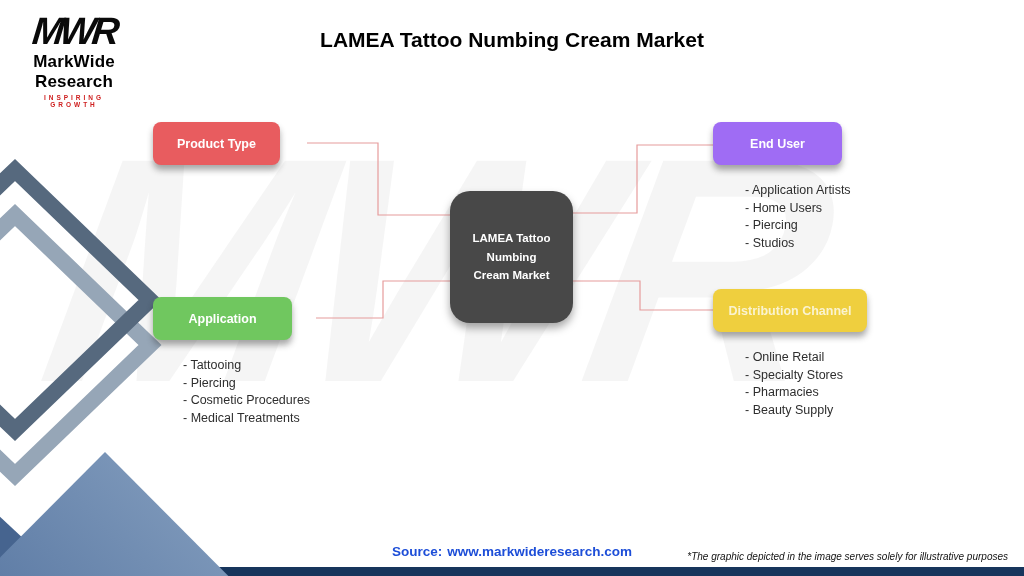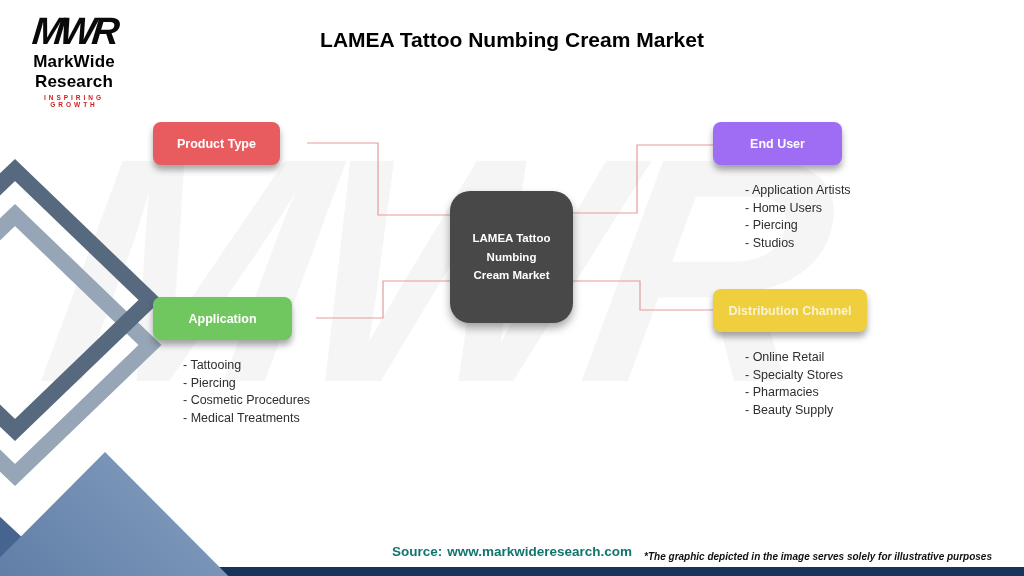--- a/index.html
+++ b/index.html
@@ -56,26 +56,26 @@
   .seg-enduser .seg-head{width:129px;}
   .seg-enduser .seg-list{padding-left:32px;}
   .seg-application{left:153px;top:297px;}
   .seg-application .seg-head{width:139px;}
   .seg-distribution{left:713px;top:289px;}
   .seg-distribution .seg-head{width:154px;}
   .seg-distribution .seg-list{padding-left:32px;}
   
   .source{
     position:absolute;left:0;right:0;top:544px;z-index:2;text-align:center;
-    font-size:13.5px;font-weight:bold;color:#0f766e;
+    font-size:13.5px;font-weight:bold;color:#1d4ed8;
   }
   .source-label{margin-right:5px;}
   .disclaimer{
-    position:absolute;right:32px;top:551px;z-index:2;
-    font-size:10px;font-weight:bold;font-style:italic;color:#111;margin-left:26px;
+    position:absolute;right:16px;top:551px;z-index:2;
+    font-size:10px;font-weight:normal;font-style:italic;color:#111;margin-left:26px;
   }
 </style>
 </head>
 <body>
 
 <div class="page">
 
   <div class="watermark">MWR</div>
 
   <svg class="overlay" width="1024" height="576" viewBox="0 0 1024 576">

